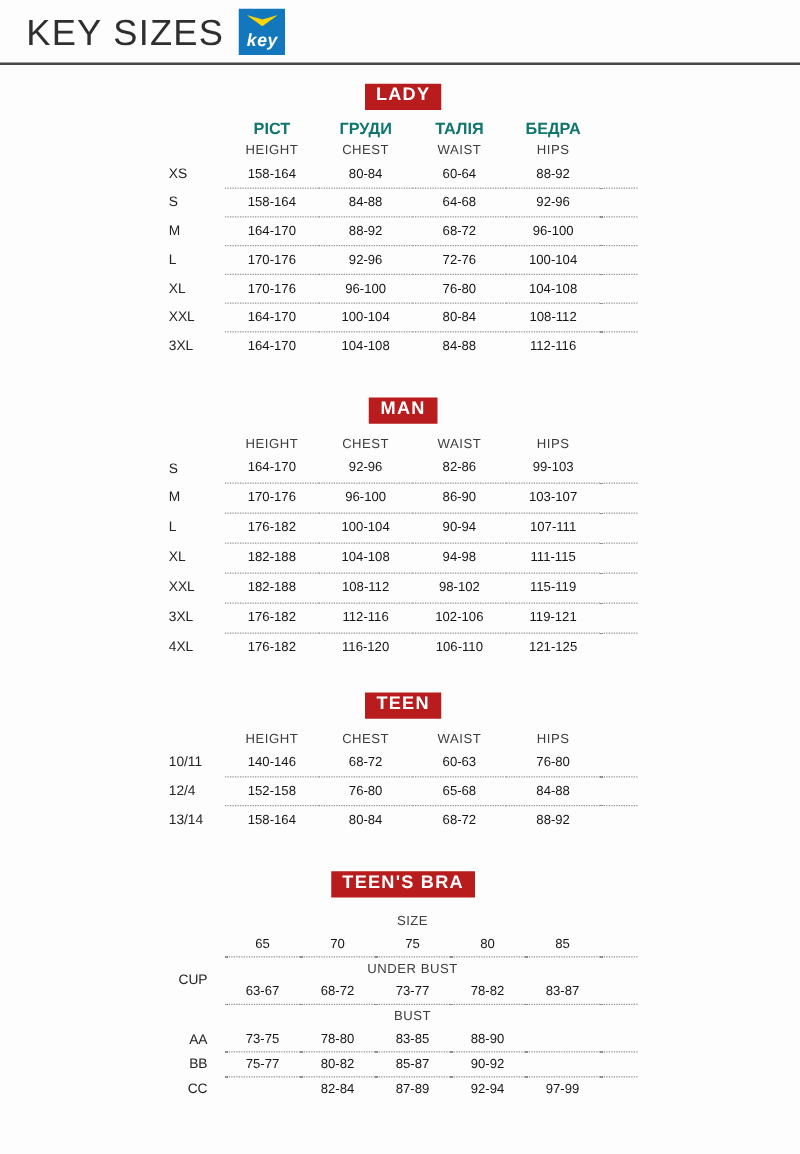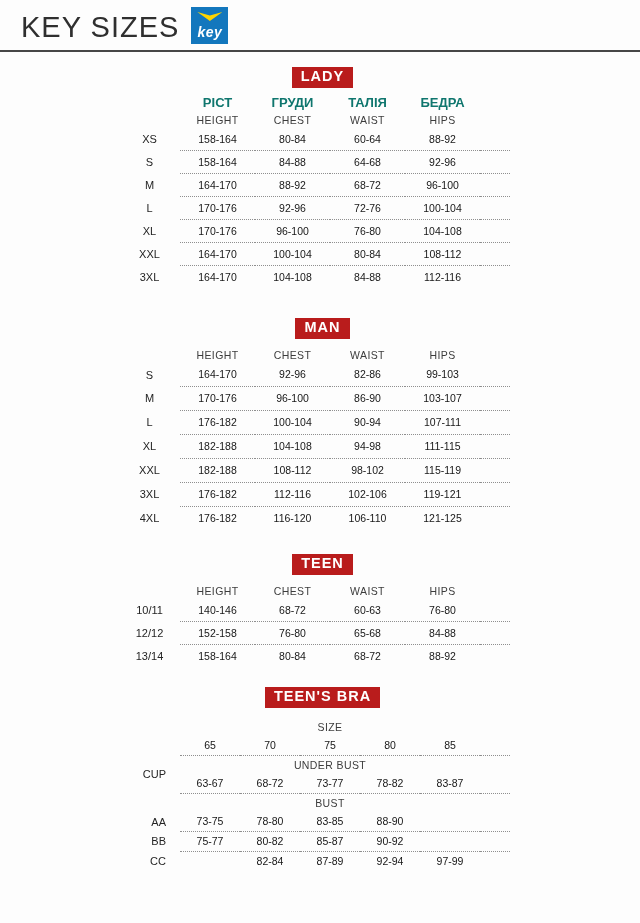--- a/index.html
+++ b/index.html
@@ -36,33 +36,33 @@
     font-size:14.5px;letter-spacing:1px;padding:2px 9px 3px 9px;line-height:1.1;
   }
   
   table{border-collapse:collapse;table-layout:fixed;width:375px;}
   col.c-label{width:45px;} col.c-data{width:75px;} col.c-fill{width:30px;}
   col.c-bdata{width:60px;}
   td,th{padding:0;vertical-align:middle;}
   .hdr-uk{font-size:13px;font-weight:bold;color:#0f766e;text-align:center;height:18px;}
   .hdr-en{font-size:10.5px;color:#3c3c3c;letter-spacing:.4px;text-align:center;height:16px;font-weight:normal;}
   .rowlabel{
-    text-align:center;padding-right:16px;font-size:11px;color:#242424;height:22px;
+    text-align:left;padding-right:16px;font-size:11px;color:#242424;height:22px;
   }
   td.val,td.filler{border-bottom:1px dotted #8f8f8f;}
   td.val{text-align:center;font-size:10.5px;color:#161616;height:22px;}
   tr.last td{border-bottom:none;}
   .sec-lady{margin-top:15px;}
   .sec-lady table{margin-top:6px;}
   .sec-man{margin-top:30px;}
   .sec-man table{margin-top:8px;}
   .sec-man td.val,.sec-man .rowlabel{height:23px;}
   .sec-teen{margin-top:24px;}
   .sec-teen table{margin-top:8px;}
-  .sec-bra{margin-top:20px;}
+  .sec-bra{margin-top:30px;}
   .sec-bra table{margin-top:10px;}
   
   .bra-head{font-size:10.5px;color:#3c3c3c;letter-spacing:.4px;text-align:center;height:18px;font-weight:normal;}
   .bra-val{text-align:center;font-size:10.5px;color:#161616;height:19px;}
   .bra-label{text-align:right;padding-right:14px;font-size:11px;color:#242424;}
   td.bra-val.dot,td.bra-fill.dot{border-bottom:1px dotted #8f8f8f;}
 </style>
 </head>
 <body>
 
@@ -272,21 +272,21 @@
       <tbody id="tbody-teen">
           <tr>
             <td class="rowlabel">10/11</td>
             <td class="val">140-146</td>
             <td class="val">68-72</td>
             <td class="val">60-63</td>
             <td class="val">76-80</td>
             <td class="filler"></td>
           </tr>
           <tr>
-            <td class="rowlabel">12/12</td>
+            <td class="rowlabel">12/4</td>
             <td class="val">152-158</td>
             <td class="val">76-80</td>
             <td class="val">65-68</td>
             <td class="val">84-88</td>
             <td class="filler"></td>
           </tr>
           <tr class="last">
             <td class="rowlabel">13/14</td>
             <td class="val">158-164</td>
             <td class="val">80-84</td>

